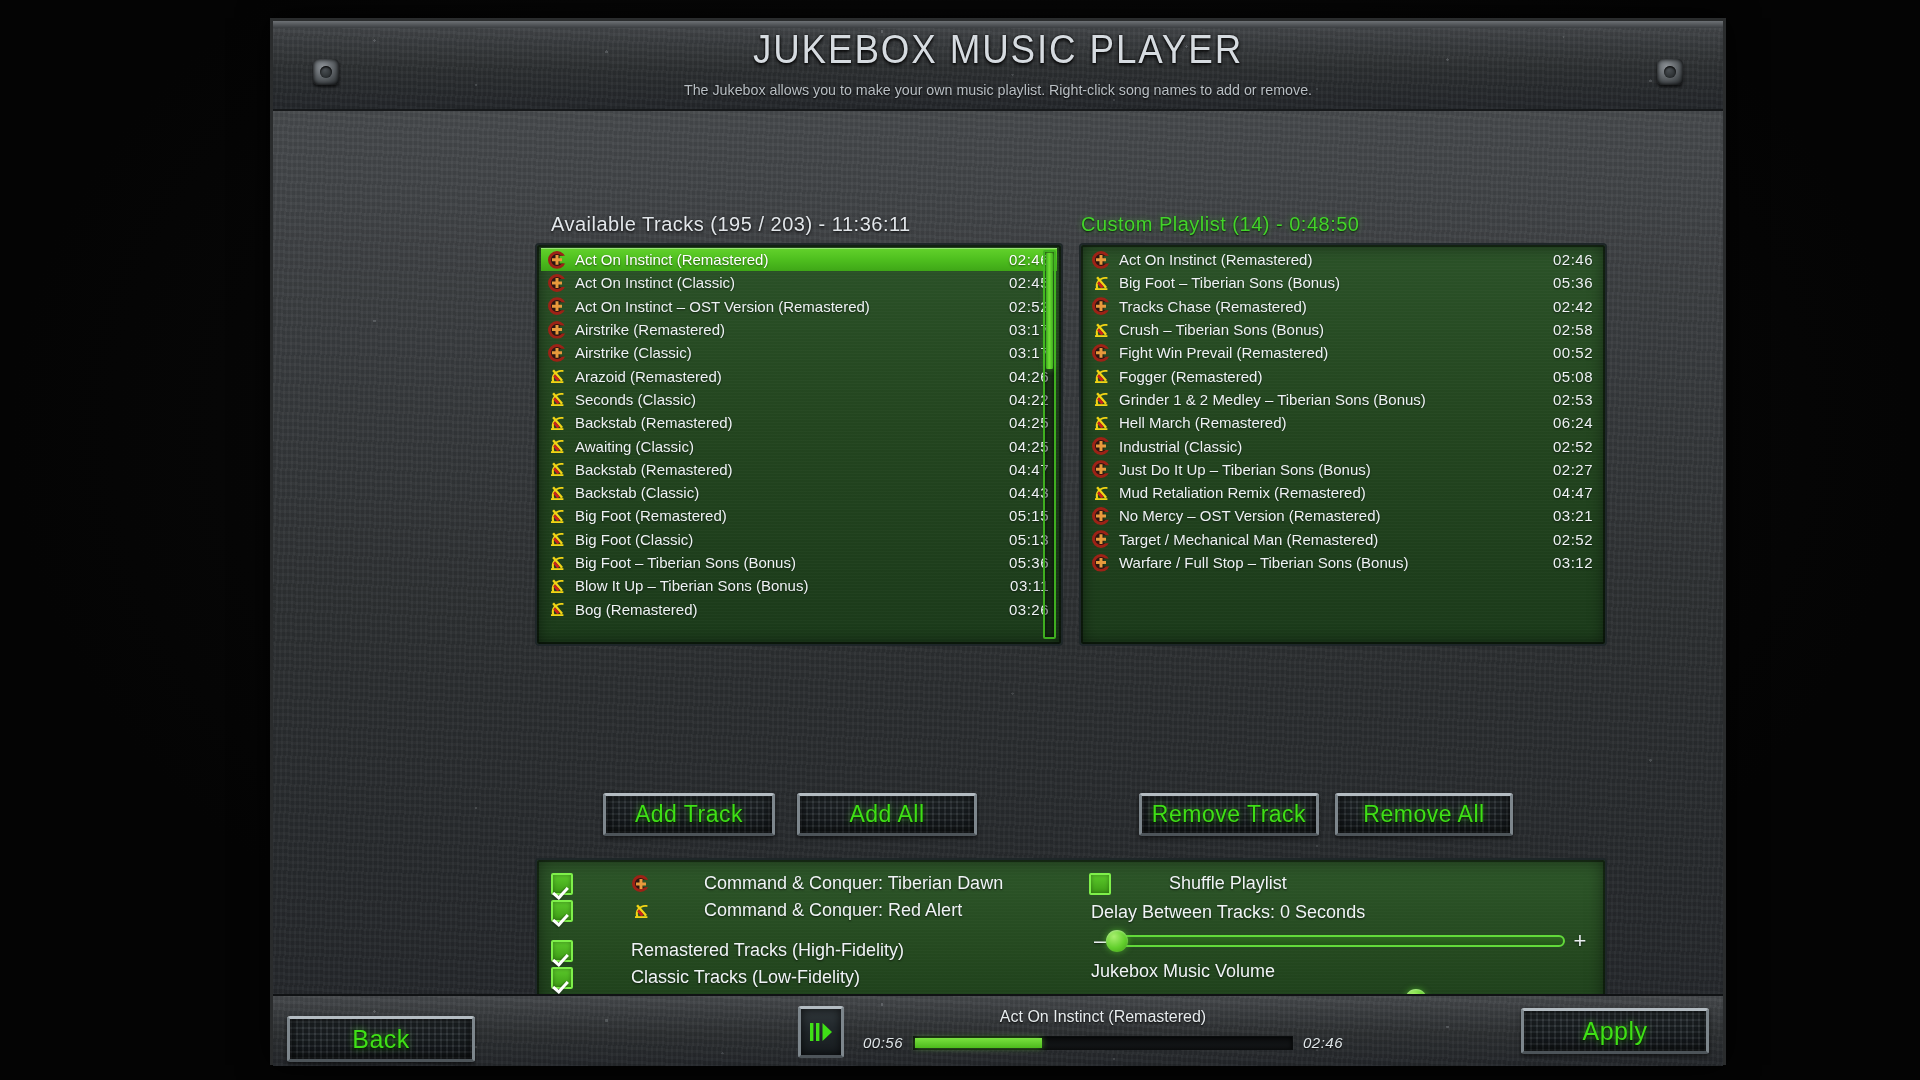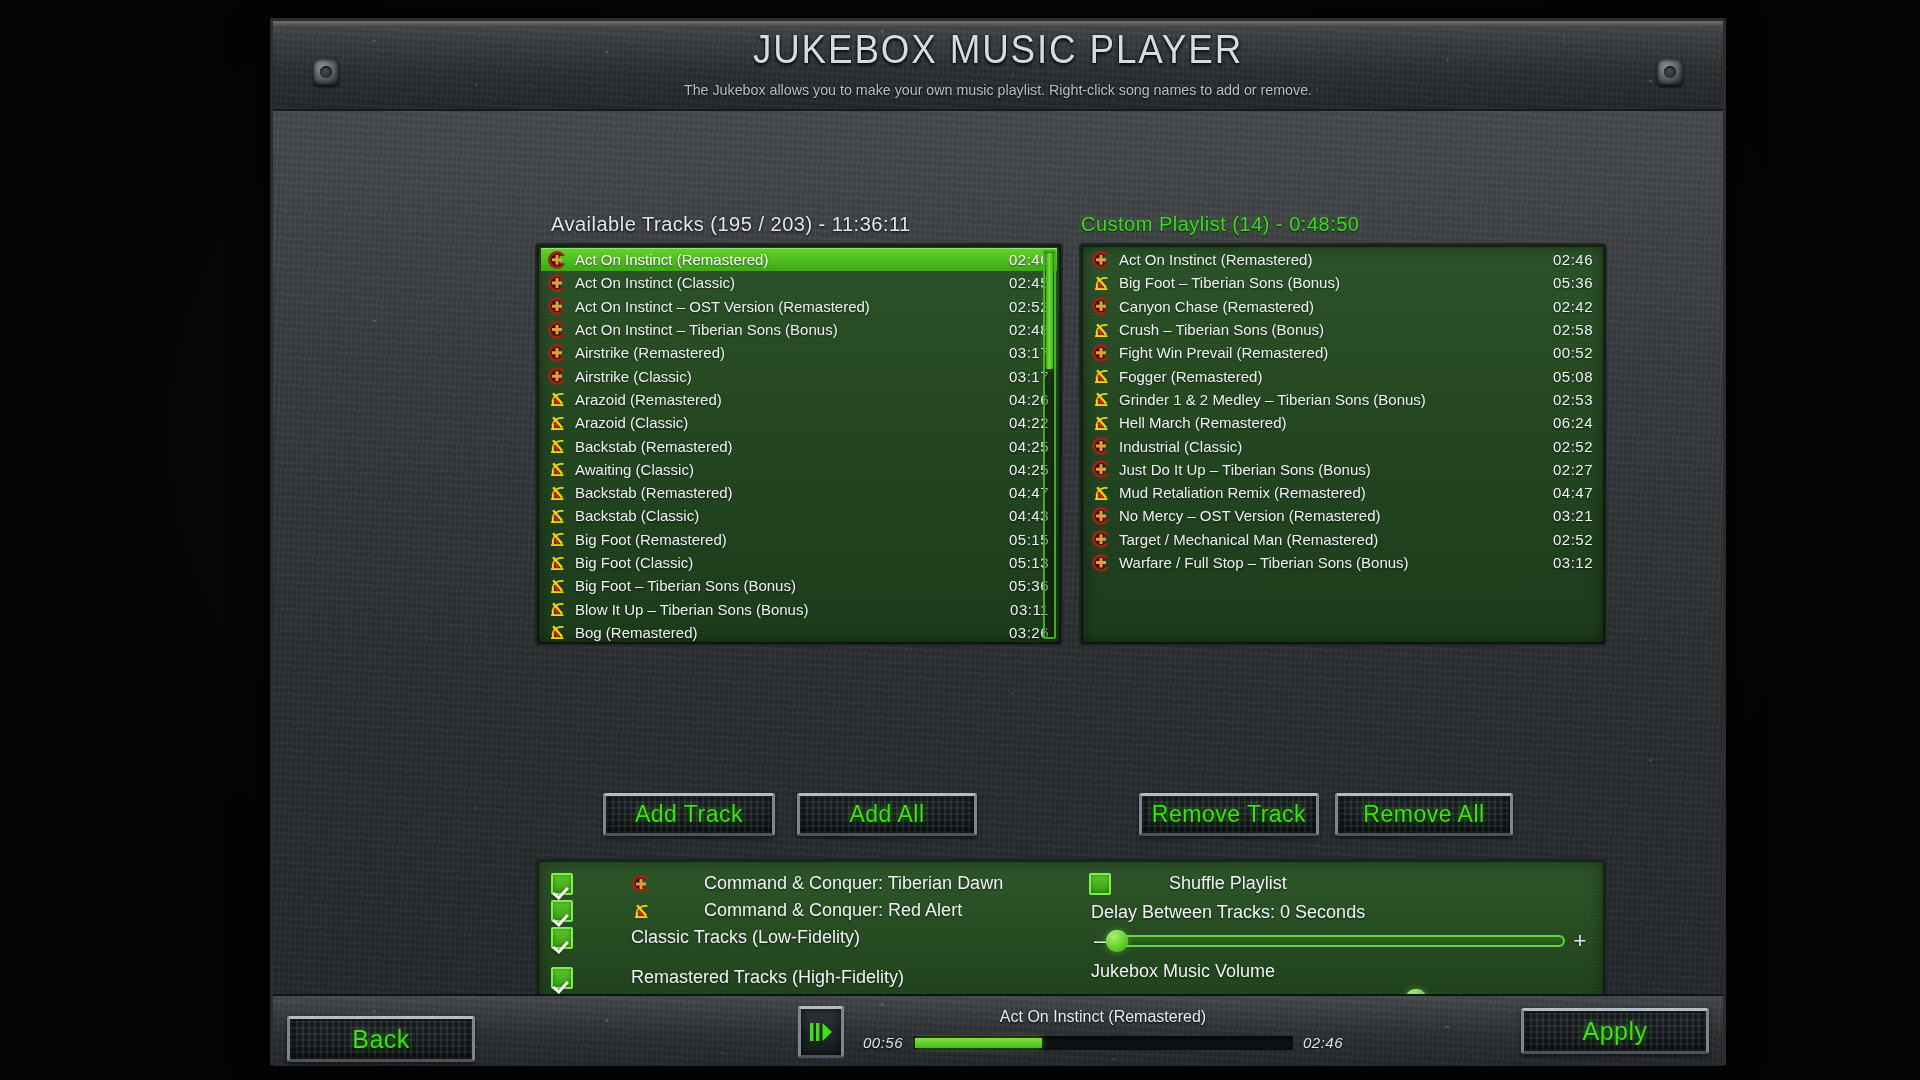--- a/index.html
+++ b/index.html
@@ -389,25 +389,20 @@
               <span class="title">Act On Instinct (Classic)</span>
               <span class="time">02:45</span>
             </div>
             <div class="row">
               <span class="fic gdi"></span>
               <span class="title">Act On Instinct – OST Version (Remastered)</span>
               <span class="time">02:52</span>
             </div>
             <div class="row">
               <span class="fic gdi"></span>
-              <span class="title">Act On Instinct – Tiberian Sons (Bonus)</span>
-              <span class="time">02:48</span>
-            </div>
-            <div class="row">
-              <span class="fic gdi"></span>
               <span class="title">Airstrike (Remastered)</span>
               <span class="time">03:17</span>
             </div>
             <div class="row">
               <span class="fic gdi"></span>
               <span class="title">Airstrike (Classic)</span>
               <span class="time">03:17</span>
             </div>
             <div class="row">
               <span class="fic ra">
@@ -423,21 +418,21 @@
             </div>
             <div class="row">
               <span class="fic ra">
                 <svg width="20" height="20" viewBox="0 0 20 20">
                   <path d="M16.6 4.2 C13 3.2 9 4.6 6.6 7.6 C4.6 10.1 4.2 13.3 5.4 16.2 L7.4 15.4 C6.4 13.1 6.7 10.6 8.3 8.6 C10.2 6.2 13.4 5.1 16.3 6.0 Z" fill="#f2d515"></path>
                   <path d="M5.2 5.0 L7.0 3.4 L16.0 14.0 L14.2 15.6 Z" fill="#f2d515"></path>
                   <path d="M7.8 8.2 L12.8 13.6 L10.4 15.6 L6.2 10.6 Z" fill="#c9241b"></path>
                   <path d="M4.0 15.2 L16.4 15.2 L16.4 17.0 L4.0 17.0 Z" fill="#f2d515"></path>
                 </svg>
               </span>
-              <span class="title">Arazoid (Classic)</span>
+              <span class="title">Seconds (Classic)</span>
               <span class="time">04:22</span>
             </div>
             <div class="row">
               <span class="fic ra">
                 <svg width="20" height="20" viewBox="0 0 20 20">
                   <path d="M16.6 4.2 C13 3.2 9 4.6 6.6 7.6 C4.6 10.1 4.2 13.3 5.4 16.2 L7.4 15.4 C6.4 13.1 6.7 10.6 8.3 8.6 C10.2 6.2 13.4 5.1 16.3 6.0 Z" fill="#f2d515"></path>
                   <path d="M5.2 5.0 L7.0 3.4 L16.0 14.0 L14.2 15.6 Z" fill="#f2d515"></path>
                   <path d="M7.8 8.2 L12.8 13.6 L10.4 15.6 L6.2 10.6 Z" fill="#c9241b"></path>
                   <path d="M4.0 15.2 L16.4 15.2 L16.4 17.0 L4.0 17.0 Z" fill="#f2d515"></path>
                 </svg>
@@ -561,21 +556,21 @@
                   <path d="M5.2 5.0 L7.0 3.4 L16.0 14.0 L14.2 15.6 Z" fill="#f2d515"></path>
                   <path d="M7.8 8.2 L12.8 13.6 L10.4 15.6 L6.2 10.6 Z" fill="#c9241b"></path>
                   <path d="M4.0 15.2 L16.4 15.2 L16.4 17.0 L4.0 17.0 Z" fill="#f2d515"></path>
                 </svg>
               </span>
               <span class="title">Big Foot – Tiberian Sons (Bonus)</span>
               <span class="time">05:36</span>
             </div>
             <div class="row">
               <span class="fic gdi"></span>
-              <span class="title">Canyon Chase (Remastered)</span>
+              <span class="title">Tracks Chase (Remastered)</span>
               <span class="time">02:42</span>
             </div>
             <div class="row">
               <span class="fic ra">
                 <svg width="20" height="20" viewBox="0 0 20 20">
                   <path d="M16.6 4.2 C13 3.2 9 4.6 6.6 7.6 C4.6 10.1 4.2 13.3 5.4 16.2 L7.4 15.4 C6.4 13.1 6.7 10.6 8.3 8.6 C10.2 6.2 13.4 5.1 16.3 6.0 Z" fill="#f2d515"></path>
                   <path d="M5.2 5.0 L7.0 3.4 L16.0 14.0 L14.2 15.6 Z" fill="#f2d515"></path>
                   <path d="M7.8 8.2 L12.8 13.6 L10.4 15.6 L6.2 10.6 Z" fill="#c9241b"></path>
                   <path d="M4.0 15.2 L16.4 15.2 L16.4 17.0 L4.0 17.0 Z" fill="#f2d515"></path>
                 </svg>
@@ -681,27 +676,27 @@
               <span class="fic ra">
                 <svg width="20" height="20" viewBox="0 0 20 20">
                   <path d="M16.6 4.2 C13 3.2 9 4.6 6.6 7.6 C4.6 10.1 4.2 13.3 5.4 16.2 L7.4 15.4 C6.4 13.1 6.7 10.6 8.3 8.6 C10.2 6.2 13.4 5.1 16.3 6.0 Z" fill="#f2d515"></path>
                   <path d="M5.2 5.0 L7.0 3.4 L16.0 14.0 L14.2 15.6 Z" fill="#f2d515"></path>
                   <path d="M7.8 8.2 L12.8 13.6 L10.4 15.6 L6.2 10.6 Z" fill="#c9241b"></path>
                   <path d="M4.0 15.2 L16.4 15.2 L16.4 17.0 L4.0 17.0 Z" fill="#f2d515"></path>
                 </svg>
               </span>
               <div class="chk-label">Command &amp; Conquer: Red Alert</div>
             </div>
+            <div class="chk-row spacer-top">
+              <div class="checkbox checked"></div>
+              <div class="chk-label">Remastered Tracks (High-Fidelity)</div>
+            </div>
             <div class="chk-row">
               <div class="checkbox checked"></div>
               <div class="chk-label">Classic Tracks (Low-Fidelity)</div>
-            </div>
-            <div class="chk-row spacer-top">
-              <div class="checkbox checked"></div>
-              <div class="chk-label">Remastered Tracks (High-Fidelity)</div>
             </div>
             <div class="chk-row">
               <div class="checkbox checked"></div>
               <div class="chk-label">Bonus Tracks (High-Fidelity)</div>
             </div>
           </div>
         <div class="opt-right">
 
           <div class="chk-row">
             <div class="checkbox" id="shuffle-box"></div>

